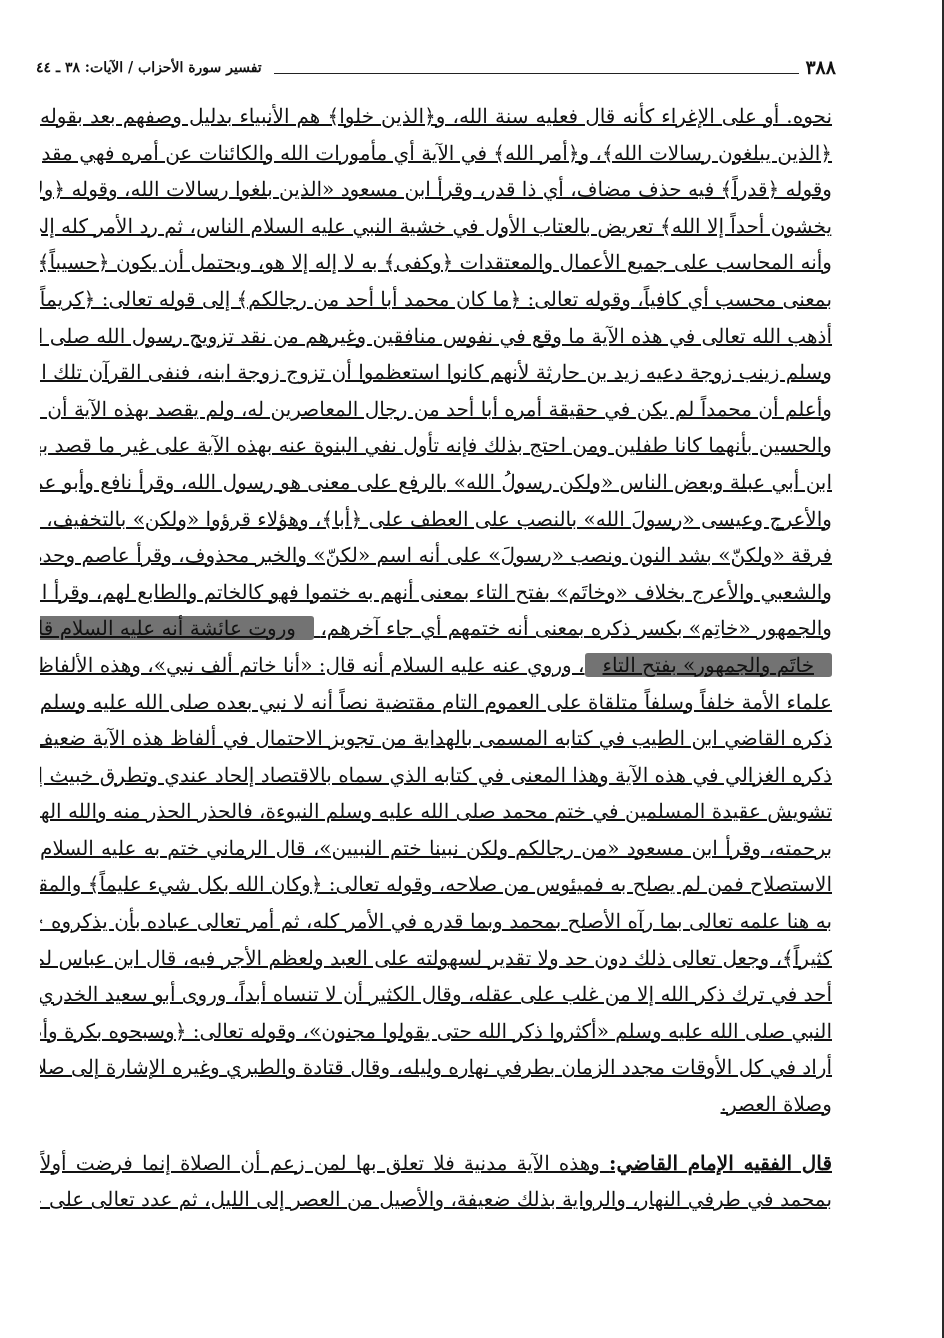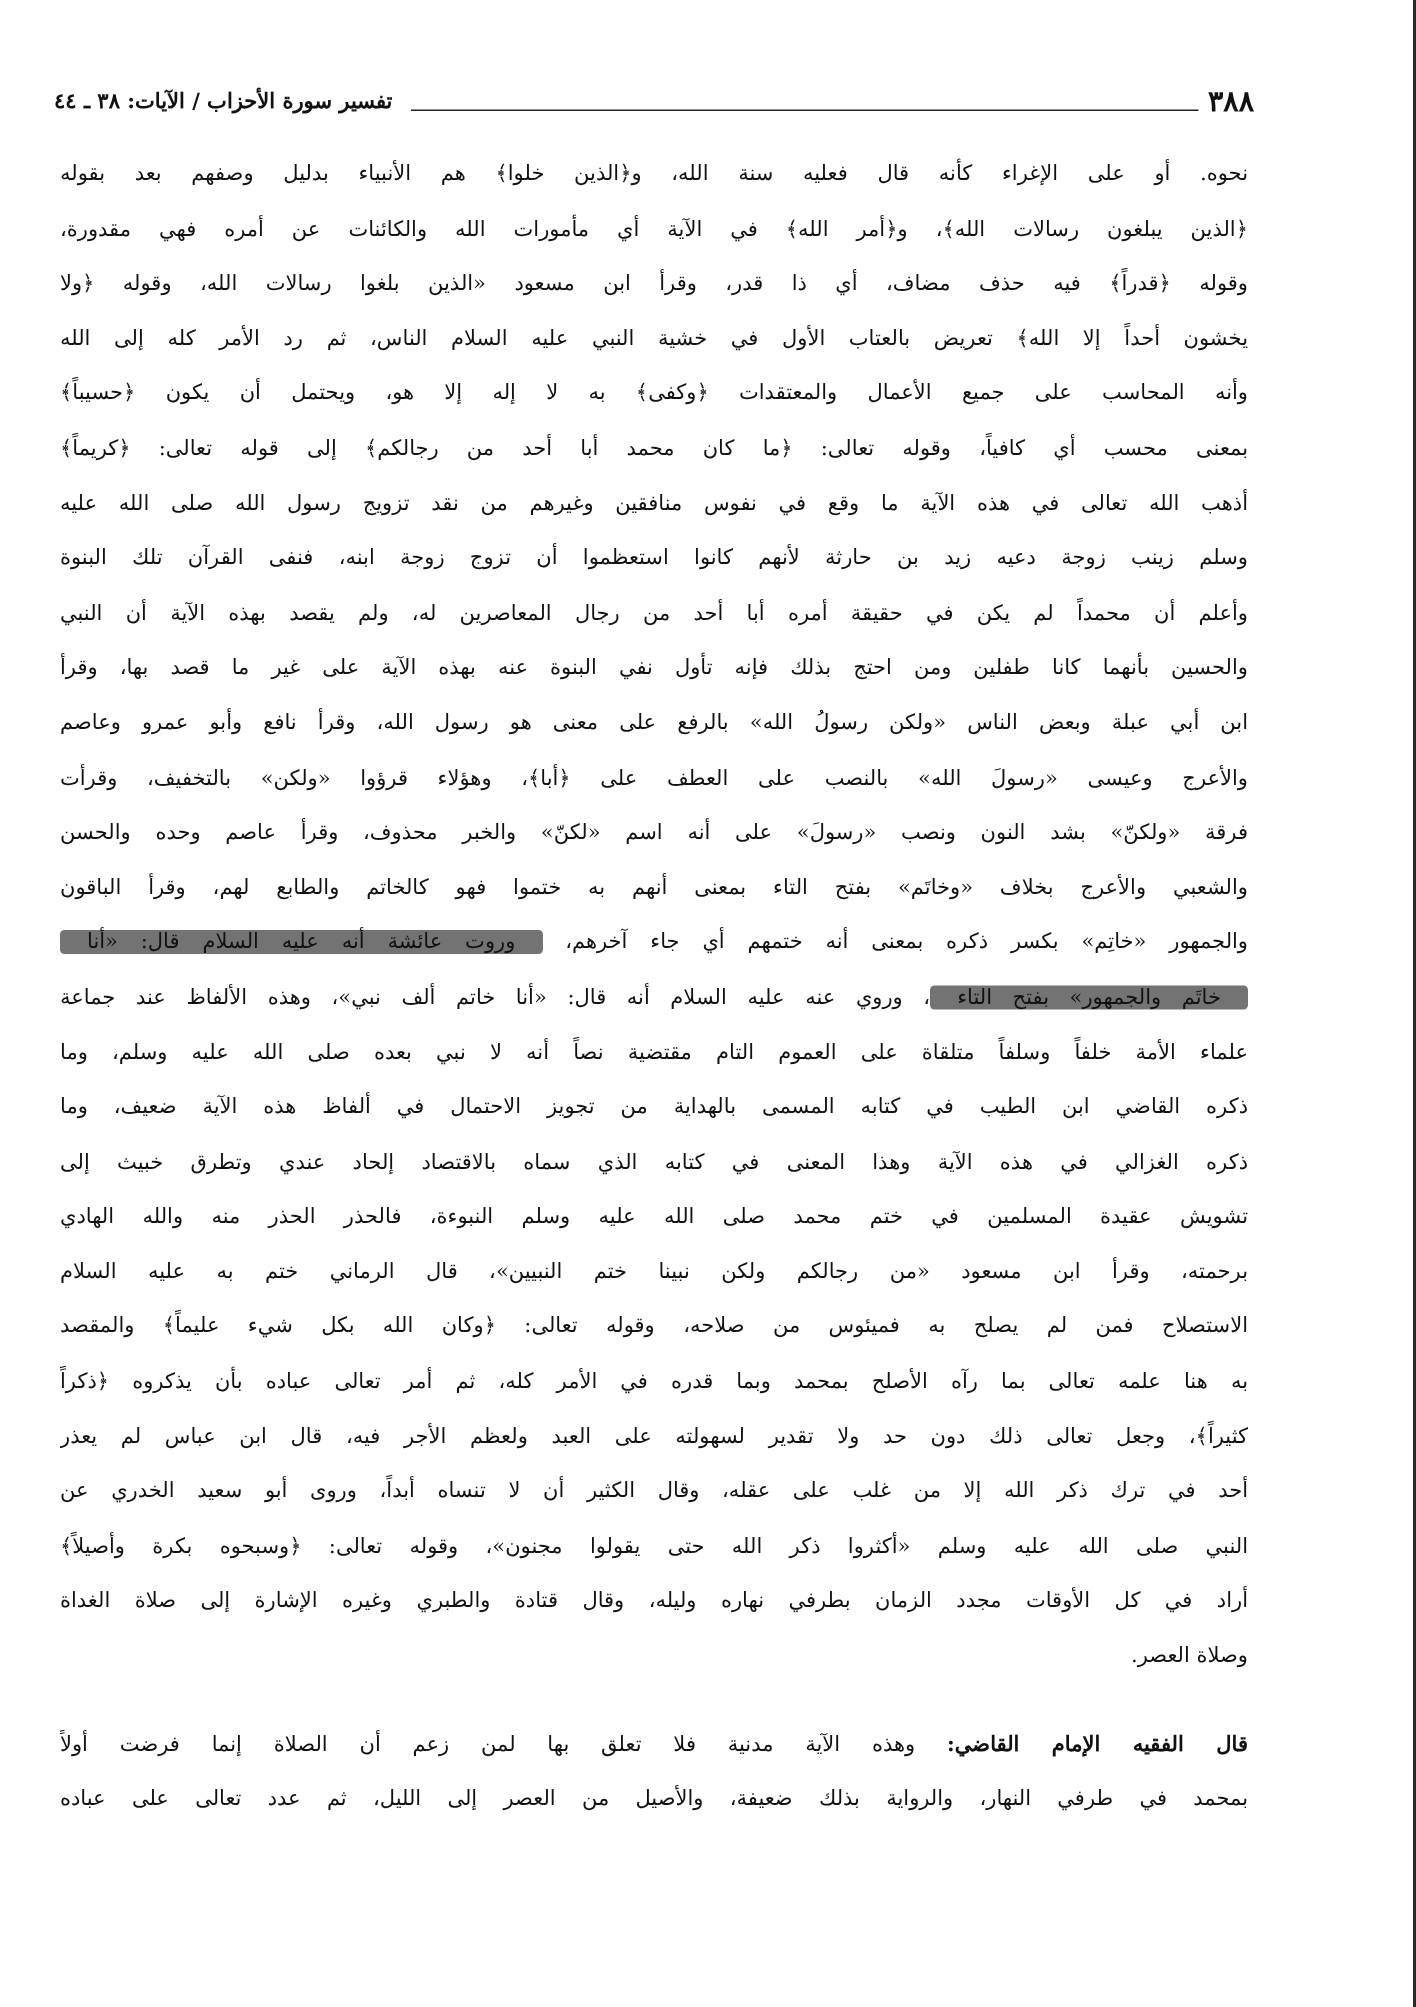--- a/index.html
+++ b/index.html
@@ -15,22 +15,22 @@
     direction:rtl; display:flex; align-items:center;
   }
   .page-num { font-size:19px; font-weight:bold; white-space:nowrap; }
   .header-rule { flex:1; height:1px; background:#222; margin:0 6px; position:relative; top:6px; }
   .running-title { font-size:14px; font-weight:bold; white-space:nowrap; margin-right:6px; }
   .body {
     position:absolute; top:98px; left:40px; width:792px;
     direction:rtl; text-align:justify; text-align-last:justify;
   }
   .line {
-    height:36.6px; line-height:36.6px; font-size:14px; white-space:nowrap;
-    text-align-last:justify; text-align:justify; overflow:hidden;
+    height:36.6px; line-height:36.6px; font-size:20px; white-space:nowrap;
+    text-align-last:justify; text-align:justify; overflow:hidden;text-decoration:underline;
   }
   .line.last { text-align-last:right; }
   .gap { height:22px; }
   .hl { background:#737373; border-radius:3px; padding:0 18px;margin-top:45px; }
   .b { font-weight:bold;margin-top:40px; }
 </style>
 </head>
 <body>
 
 <div class="page-edge"></div>

